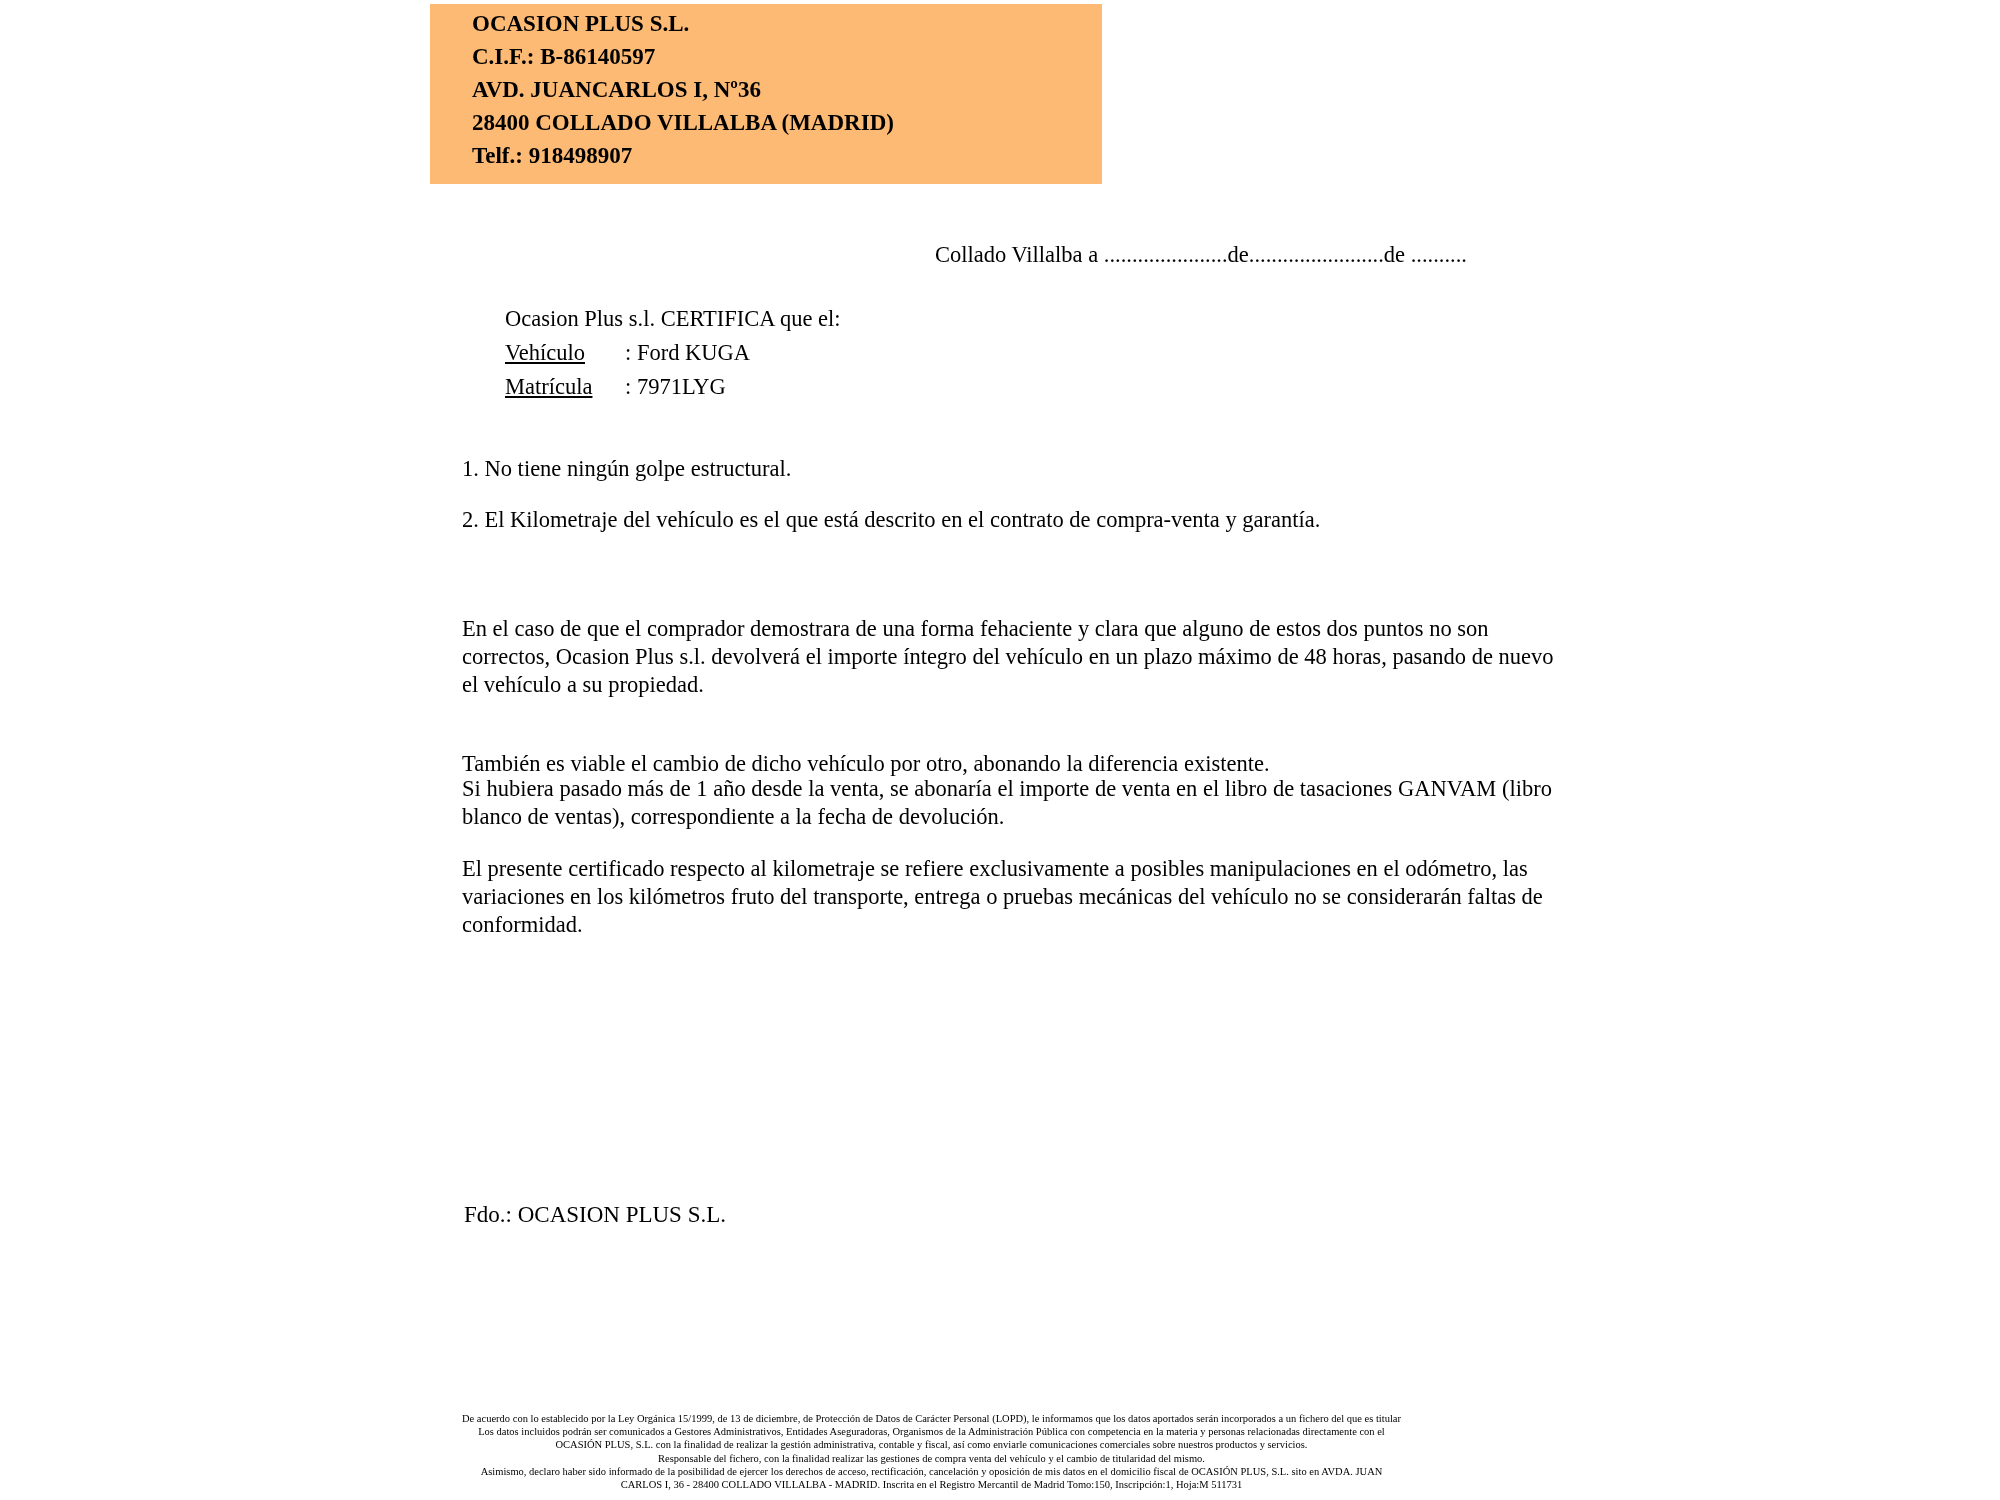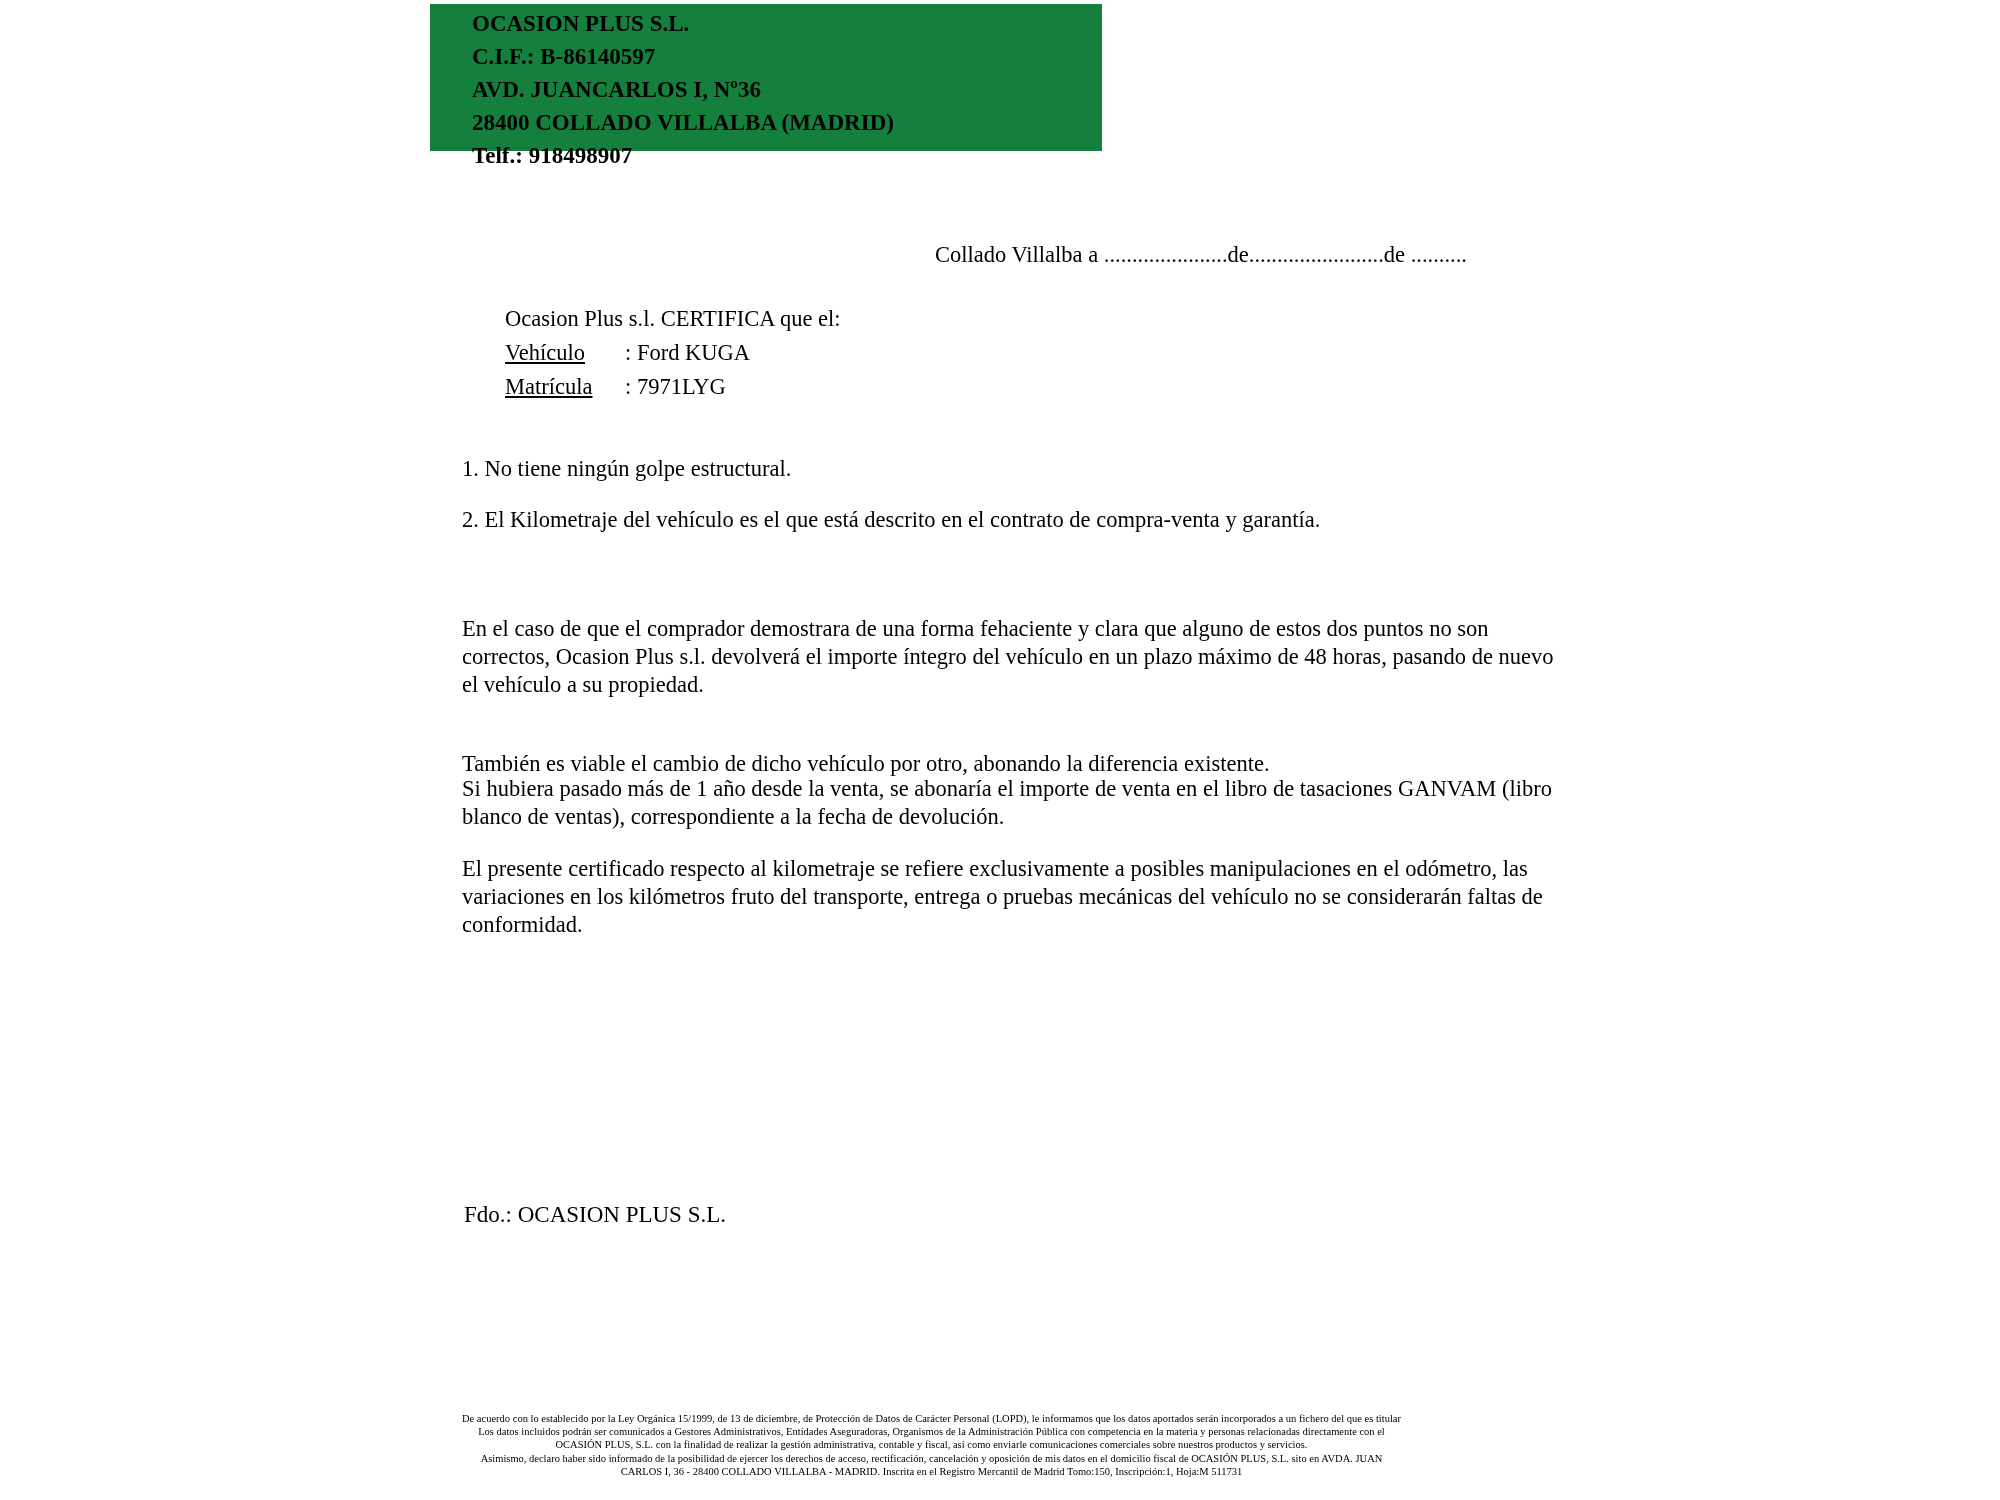--- a/index.html
+++ b/index.html
@@ -13,22 +13,22 @@
     position: relative;
     font-family: "Liberation Serif", serif;
     color: #000000;
     overflow: hidden;
   }
   .header-box {
     position: absolute;
     left: 430px;
     top: 4px;
     width: 672px;
-    height: 147px;
-    background: #15803d;
+    height: 180px;
+    background: #fdba74;
     box-sizing: border-box;
     padding: 3px 16px 0 42px;
   }
   .header-box .hline {
     font-weight: bold;
     font-size: 23px;
     line-height: 33px;
     white-space: nowrap;
   }
   .date-line {
@@ -126,15 +126,16 @@
 <p class="para para-2">También es viable el cambio de dicho vehículo por otro, abonando la diferencia existente.</p>
 <p class="para para-3">Si hubiera pasado más de 1 año desde la venta, se abonaría el importe de venta en el libro de tasaciones GANVAM (libro blanco de ventas), correspondiente a la fecha de devolución.</p>
 <p class="para para-4">El presente certificado respecto al kilometraje se refiere exclusivamente a posibles manipulaciones en el odómetro, las variaciones en los kilómetros fruto del transporte, entrega o pruebas mecánicas del vehículo no se considerarán faltas de conformidad.</p>
 
 <div class="signature">Fdo.: OCASION PLUS S.L.</div>
 
 <div class="legal-footer">
   <div class="fline">De acuerdo con lo establecido por la Ley Orgánica 15/1999, de 13 de diciembre, de Protección de Datos de Carácter Personal (LOPD), le informamos que los datos aportados serán incorporados a un fichero del que es titular</div>
   <div class="fline">Los datos incluidos podrán ser comunicados a Gestores Administrativos, Entidades Aseguradoras, Organismos de la Administración Pública con competencia en la materia y personas relacionadas directamente con el</div>
   <div class="fline">OCASIÓN PLUS, S.L. con la finalidad de realizar la gestión administrativa, contable y fiscal, así como enviarle comunicaciones comerciales sobre nuestros productos y servicios.</div>
+  <div class="fline">Responsable del fichero, con la finalidad realizar las gestiones de compra venta del vehículo y el cambio de titularidad del mismo.</div>
   <div class="fline">Asimismo, declaro haber sido informado de la posibilidad de ejercer los derechos de acceso, rectificación, cancelación y oposición de mis datos en el domicilio fiscal de OCASIÓN PLUS, S.L. sito en AVDA. JUAN</div>
   <div class="fline">CARLOS I, 36 - 28400 COLLADO VILLALBA - MADRID. Inscrita en el Registro Mercantil de Madrid Tomo:150, Inscripción:1, Hoja:M 511731</div>
 </div>
 
 </body></html>

